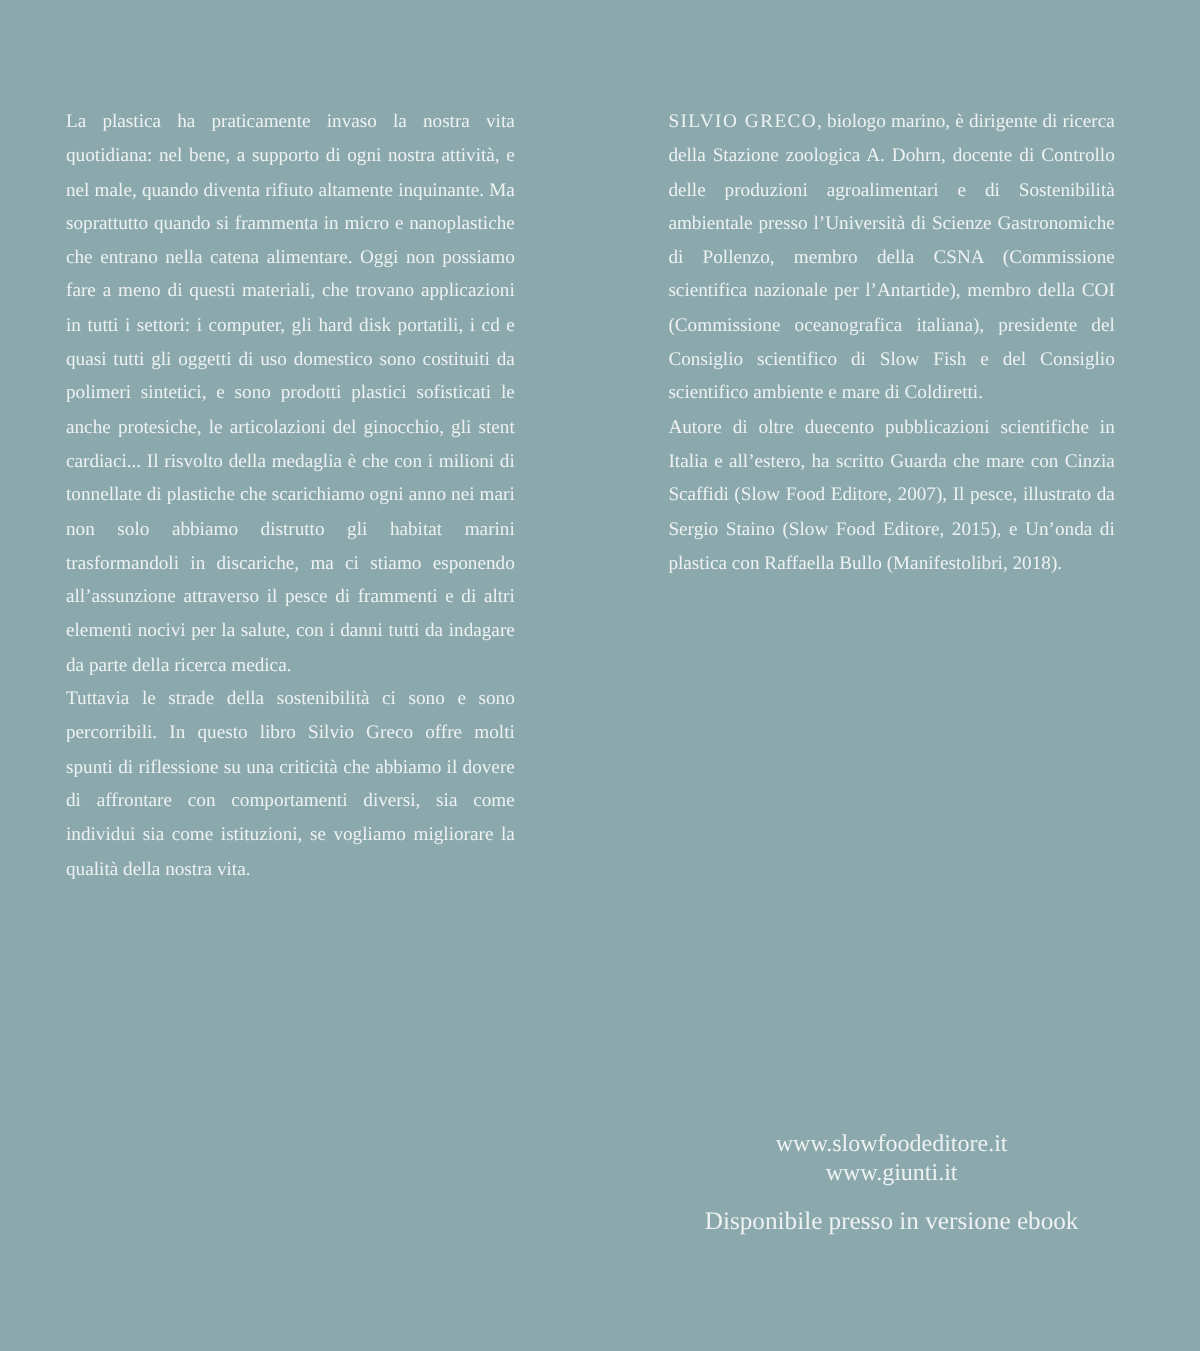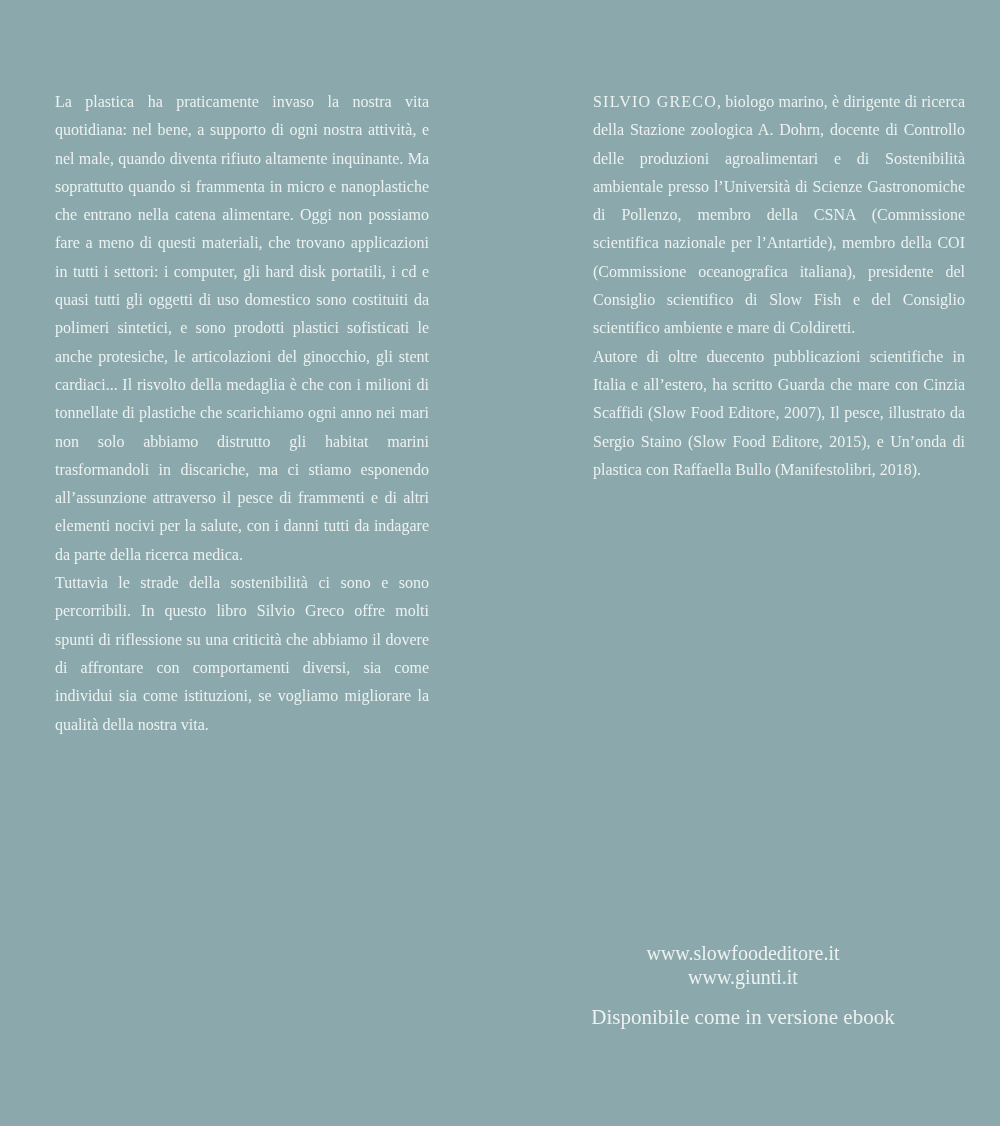--- a/index.html
+++ b/index.html
@@ -24,21 +24,20 @@
     hyphens: auto;
     -webkit-hyphens: auto;
   }
   #left-col {
     left: 55px;
     width: 374px;
   }
   #right-col {
     left: 557px;
     width: 372px;
-    margin-left: 36px;
   }
   p.para {
     margin: 0;
     padding: 0;
   }
   .seg-normal { font-style: normal; }
   .seg-italic { }
   .seg-caps   { letter-spacing: 1.2px; }
   .footer {
     position: absolute;
@@ -68,14 +67,14 @@
 <div id="right-col" class="column">
     <p class="para"><span class="seg-caps">SILVIO GRECO</span><span class="seg-normal">, biologo marino, è dirigente di ricerca della Stazione zoologica A. Dohrn, docente di Controllo delle produzioni agroalimentari e di Sostenibilità ambientale presso l’Università di Scienze Gastronomiche di Pollenzo, membro della CSNA (Commissione scientifica nazionale per l’Antartide), membro della COI (Commissione oceanografica italiana), presidente del Consiglio scientifico di Slow Fish e del Consiglio scientifico ambiente e mare di Coldiretti.</span></p>
     <p class="para"><span class="seg-normal">Autore di oltre duecento pubblicazioni scientifiche in Italia e all’estero, ha scritto </span><span class="seg-italic">Guarda che mare</span><span class="seg-normal"> con Cinzia Scaffidi (Slow Food Editore, 2007), </span><span class="seg-italic">Il pesce</span><span class="seg-normal">, illustrato da Sergio Staino (Slow Food Editore, 2015), e </span><span class="seg-italic">Un’onda di plastica</span><span class="seg-normal"> con Raffaella Bullo (Manifestolibri, 2018).</span></p>
   </div>
 
 <div class="footer">
   <div id="footer-links">
       <div class="publisher-url">www.slowfoodeditore.it</div>
       <div class="publisher-url">www.giunti.it</div>
     </div>
-  <div class="ebook-note">Disponibile come in versione ebook</div>
+  <div class="ebook-note">Disponibile presso in versione ebook</div>
 </div>
 
 </body></html>

